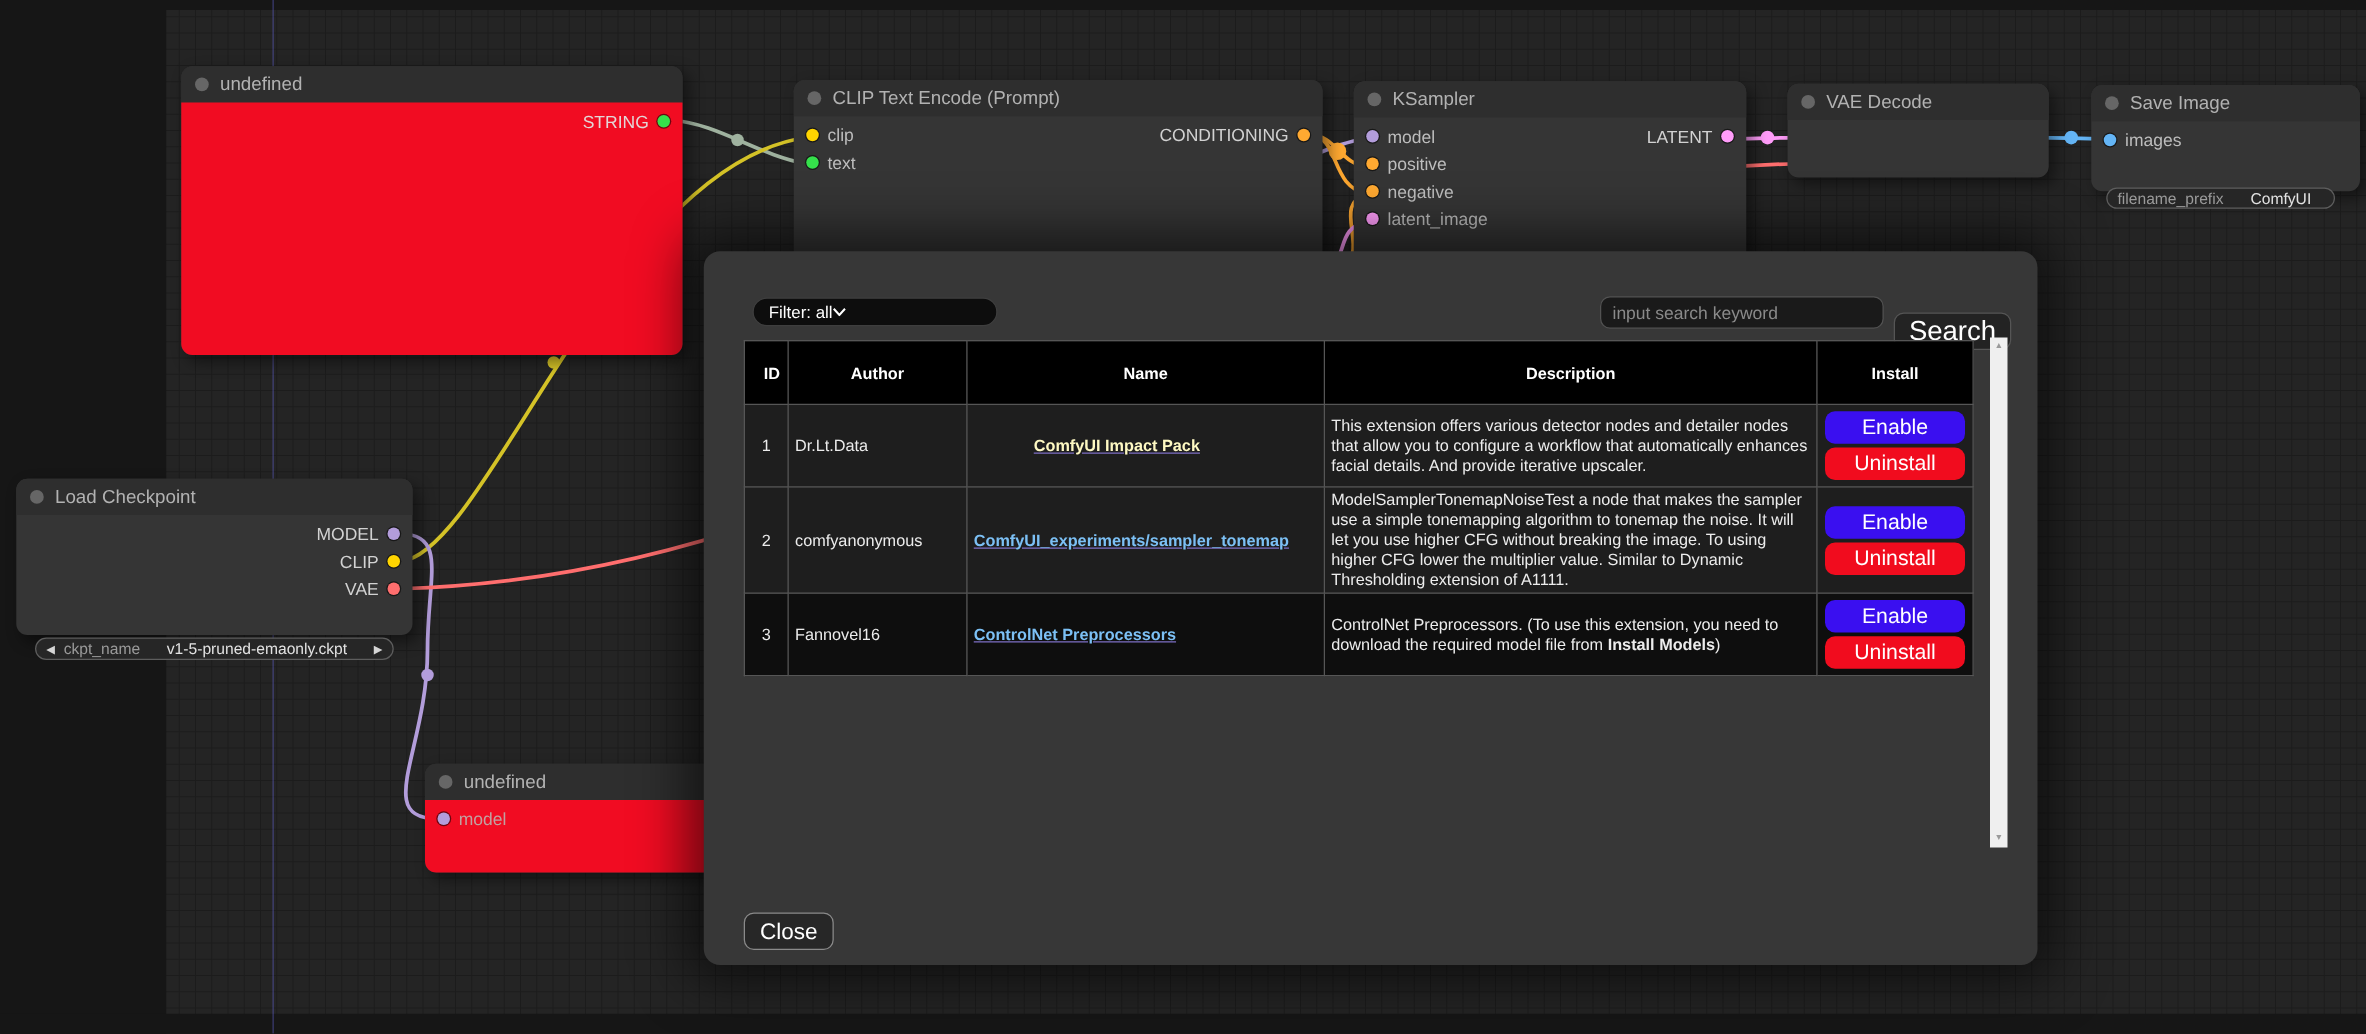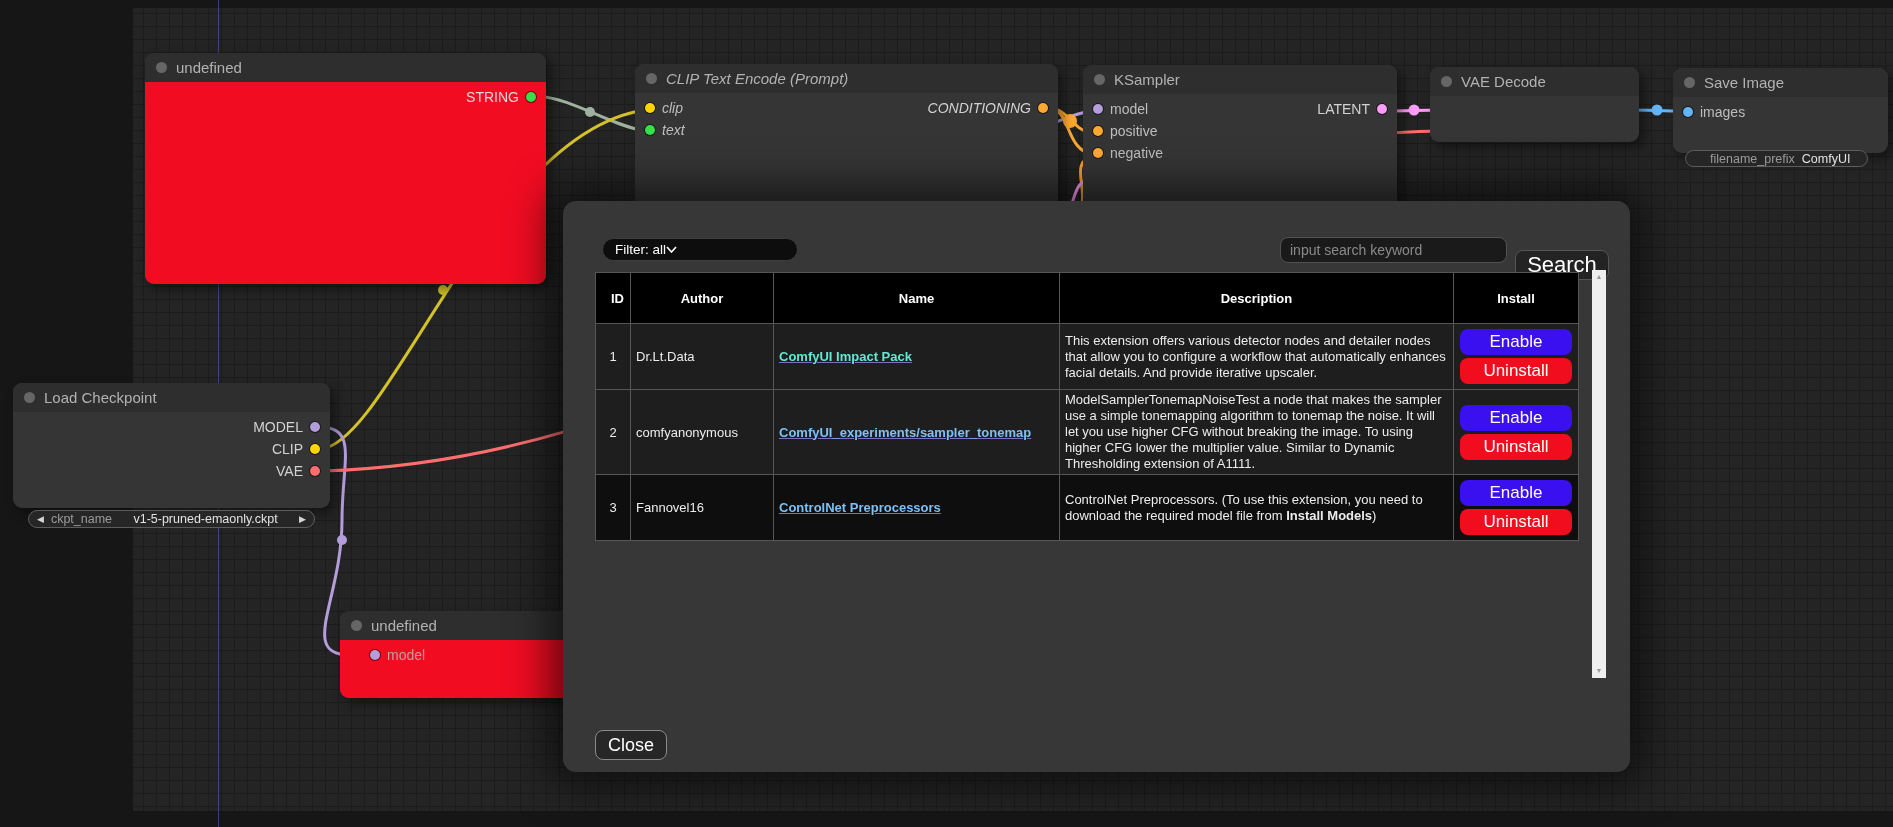--- a/index.html
+++ b/index.html
@@ -17,21 +17,21 @@
   svg.wires{position:absolute;left:0;top:0;z-index:2;}
   svg.wires path{fill:none;stroke-width:3;}
 
   
   .node{position:absolute;z-index:3;background:#353535;border-radius:9px;
         box-shadow:5px 5px 12px rgba(0,0,0,.45);color:#c6c6c6;}
   .node .title{height:29px;display:flex;align-items:center;gap:9px;padding:0 11px;
         background:#2e2e2e;border-radius:9px 9px 0 0;color:#b2b2b2;font-size:15px;}
   .node .title .tdot{width:11px;height:11px;border-radius:50%;background:#666;flex:0 0 auto;}
   .node .body{position:relative;padding:4px 0 0 0;border-radius:0 0 9px 9px;height:calc(100% - 33px);}
-  .node.red .body{background:#f10c22;padding-left:20px;}
+  .node.red .body{background:#f10c22;}
   .row{display:flex;justify-content:space-between;align-items:center;height:22px;padding:0 10px;}
   .slot{display:flex;align-items:center;gap:7px;font-size:14px;}
   .slot .pin{width:10px;height:10px;border-radius:50%;box-shadow:0 0 0 1px rgba(0,0,0,.55);flex:0 0 auto;}
   .slot.out{flex-direction:row-reverse;color:#d2d2d2;}
   .slot.in{color:#bdbdbd;}
   .node.red .slot.in{color:#c2a0a0;}
   .node.red .slot.out{color:#e3d6d6;}
   .widget{position:absolute;display:flex;align-items:center;gap:7px;background:#262626;
         border:1px solid #5d5d5d;border-radius:10px;font-size:12.5px;color:#aaa;padding:0 8px;}
   .widget .warrow{color:#d5d5d5;font-size:9px;line-height:1;}
@@ -105,21 +105,21 @@
       <div class="row">
           <span></span>
         <span class="slot out">
           <span class="pin" style="background: rgb(53, 224, 75);"></span>
           <span>STRING</span>
         </span>
       </div>
     </div>
   </div>
 
-  <div class="node" style="left:635px;top:64px;width:423px;height:146px;font-style:italic;">
+  <div class="node" style="left:635px;top:64px;width:423px;height:146px;">
     <div class="title">
       <span class="tdot"></span>
       <span>CLIP Text Encode (Prompt)</span>
     </div>
     <div class="body">
       <div class="row">
         <span class="slot in">
           <span class="pin" style="background: rgb(255, 213, 0);"></span>
           <span>clip</span>
         </span>
@@ -156,20 +156,26 @@
       <div class="row">
         <span class="slot in">
           <span class="pin" style="background: rgb(255, 169, 49);"></span>
           <span>positive</span>
         </span>
       </div>
       <div class="row">
         <span class="slot in">
           <span class="pin" style="background: rgb(255, 169, 49);"></span>
           <span>negative</span>
+        </span>
+      </div>
+      <div class="row">
+        <span class="slot in">
+          <span class="pin" style="background: rgb(255, 156, 249);"></span>
+          <span>latent_image</span>
         </span>
       </div>
       <div class="widget" style="left:14px;top:113px;width:285px;height:17px;box-sizing:border-box;">
         <span class="warrow">◀</span>
         <span class="wname">seed</span>
         <span class="wvalue" style="margin-left:auto;margin-right:16px;">156680208700286</span>
         <span class="warrow">▶</span>
       </div>
     </div>
   </div>
@@ -187,21 +193,21 @@
       <span>Save Image</span>
     </div>
     <div class="body">
       <div class="row">
         <span class="slot in">
           <span class="pin" style="background: rgb(100, 181, 246);"></span>
           <span>images</span>
         </span>
       </div>
       <div class="widget" style="left:12px;top:53px;width:183px;height:17px;box-sizing:border-box;">
-        <span class="wname" style="margin-left:16px;">filename_prefix</span>
+        <span class="wname" style="">filename_prefix</span>
         <span class="wvalue" style="margin-left:auto;margin-right:10px;">ComfyUI</span>
       </div>
     </div>
   </div>
 
   <div class="node" style="left:13px;top:383px;width:317px;height:125px;">
     <div class="title">
       <span class="tdot"></span>
       <span>Load Checkpoint</span>
     </div>
@@ -276,21 +282,21 @@
               <th>Author</th>
               <th>Name</th>
               <th>Description</th>
               <th>Install</th>
             </tr>
           </thead>
         <tbody>
             <tr>
               <td class="c-id">1</td>
               <td class="c-author">Dr.Lt.Data</td>
-              <td class="c-name"><a href="#" style="color: #5eead4;">ComfyUI Impact Pack</a></td>
+              <td class="c-name"><a href="#" style="color: #fef9c3; margin-left: 48px;">ComfyUI Impact Pack</a></td>
               <td class="c-desc">This extension offers various detector nodes and detailer nodes that allow you to configure a workflow that automatically enhances facial details. And provide iterative upscaler.</td>
               <td class="c-inst">
                 <button class="rowbtn" style="background: rgb(58, 15, 240);">Enable</button>
                 <button class="rowbtn" style="background: rgb(241, 12, 30);">Uninstall</button>
               </td>
             </tr>
             <tr>
               <td class="c-id">2</td>
               <td class="c-author">comfyanonymous</td>
               <td class="c-name"><a href="#" style="color: rgb(124, 192, 245);">ComfyUI_experiments/sampler_tonemap</a></td>

